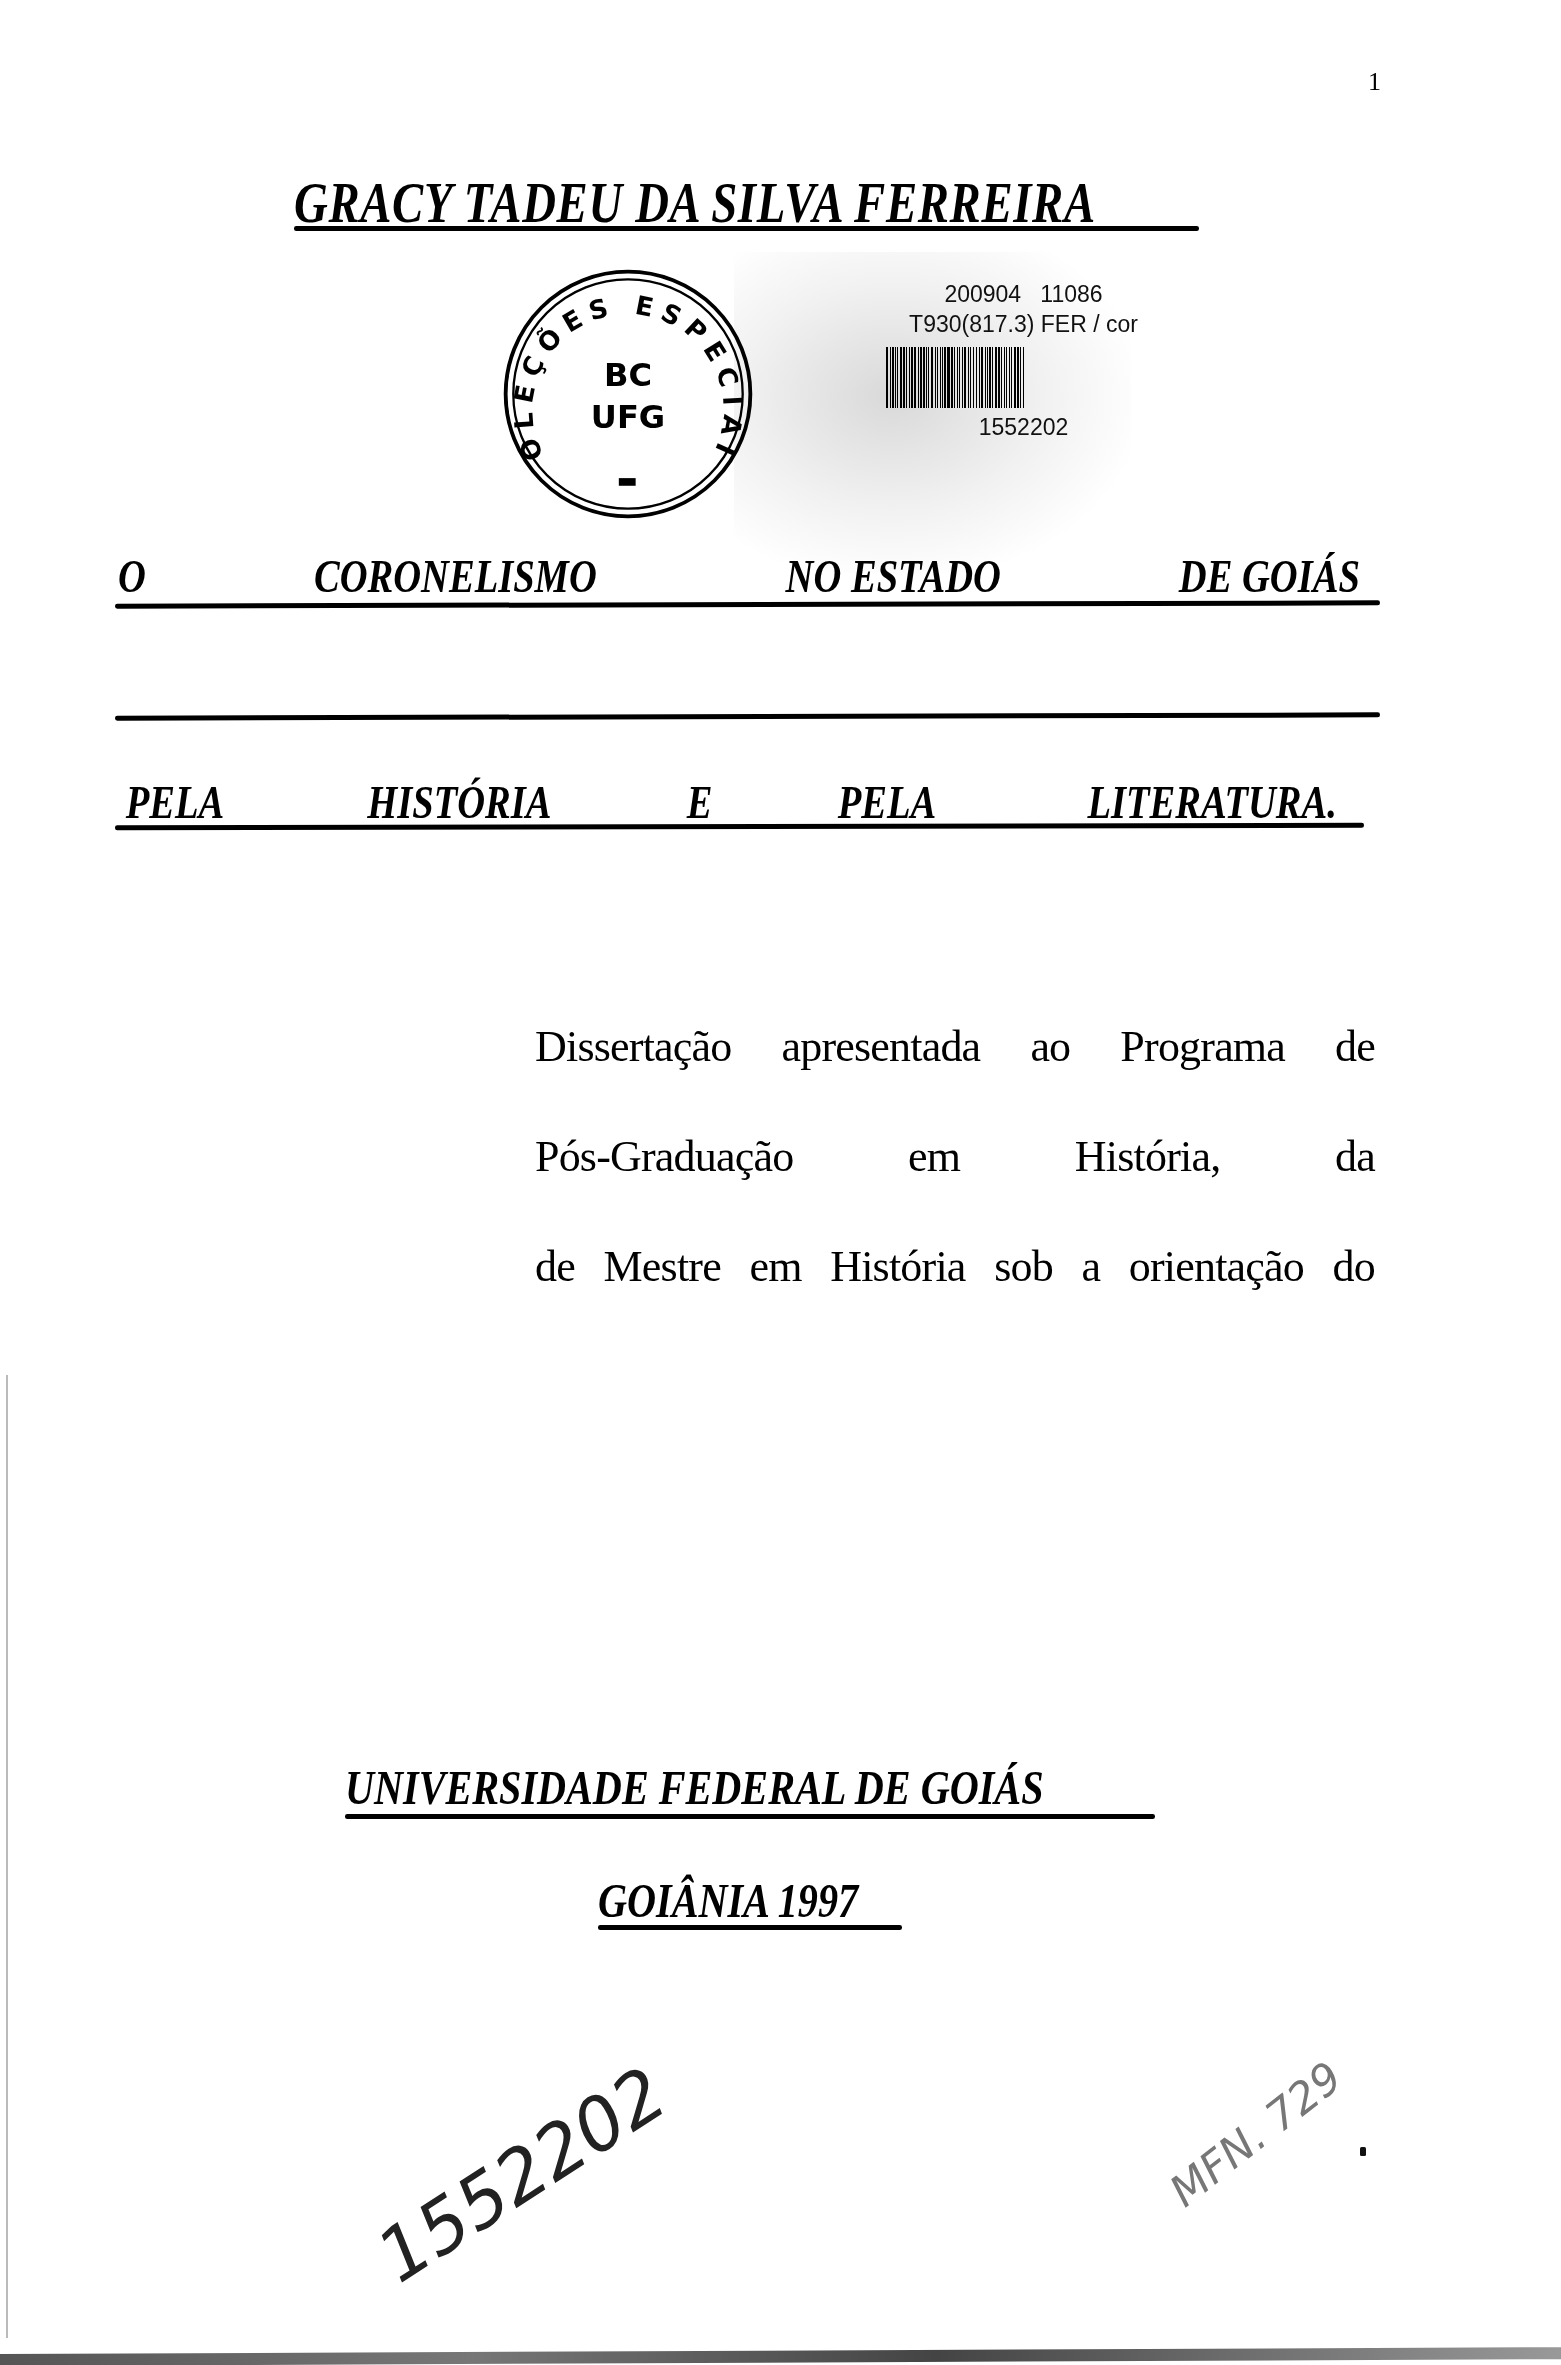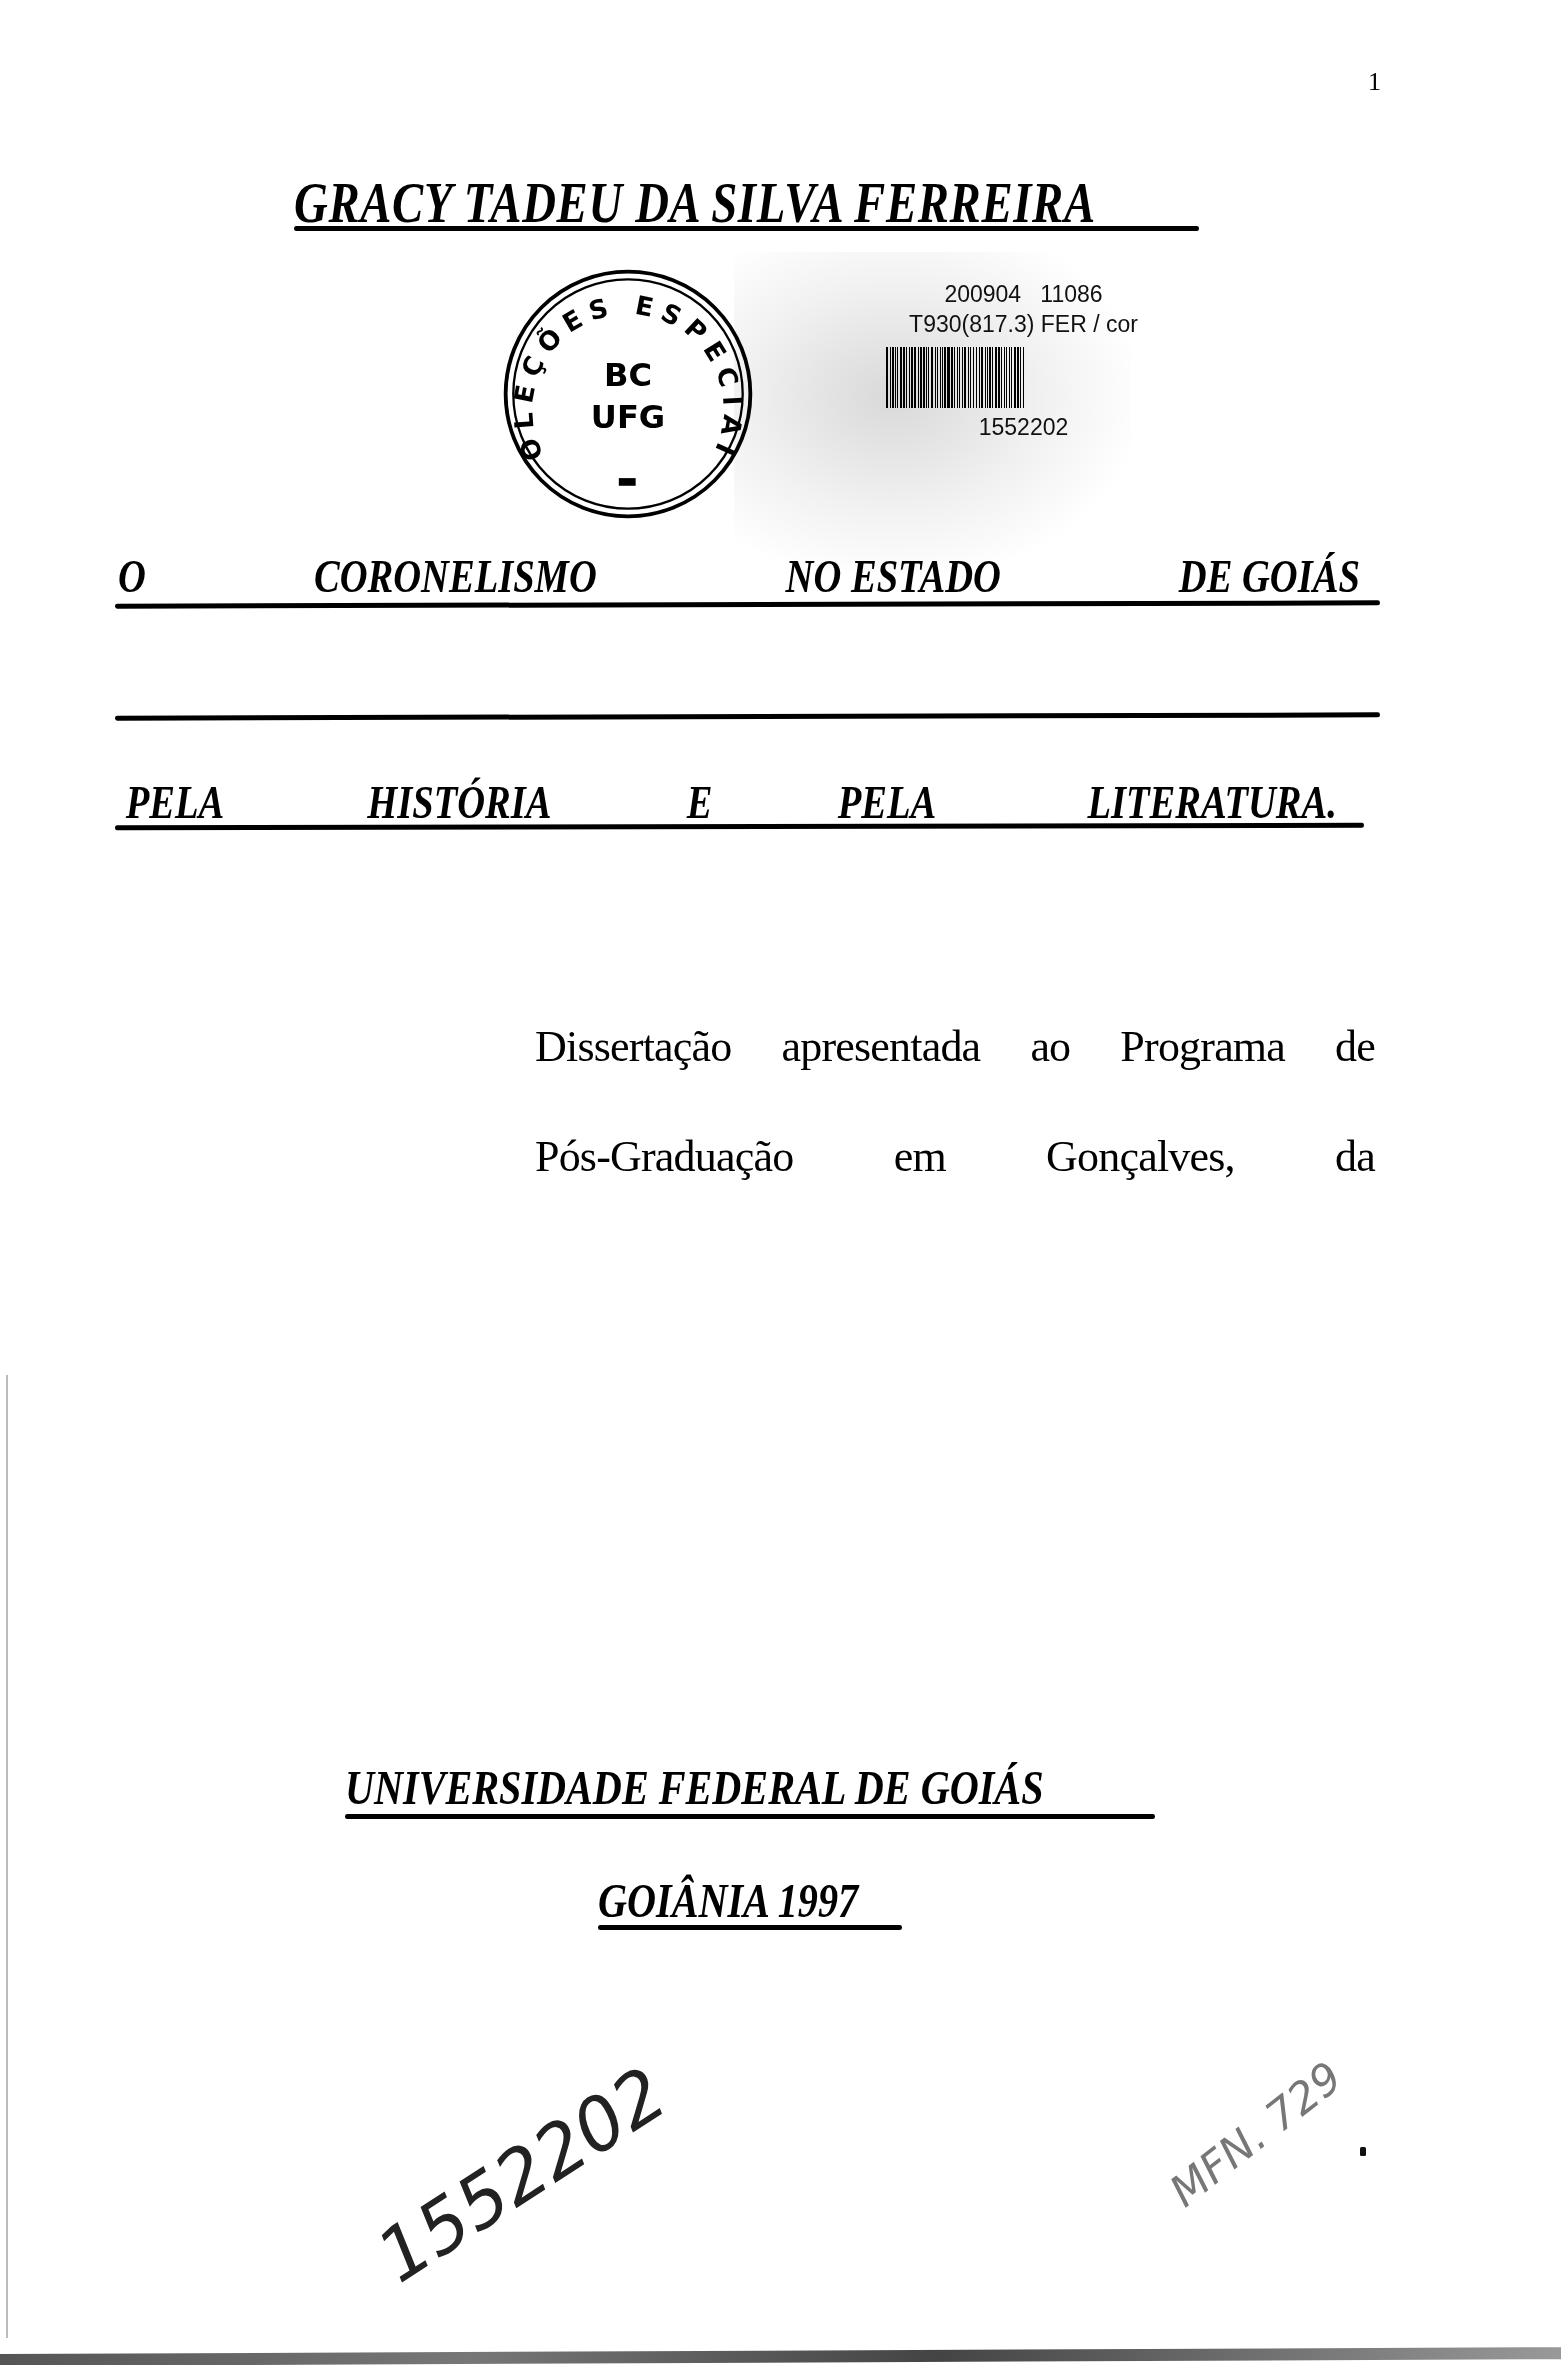--- a/index.html
+++ b/index.html
@@ -150,21 +150,22 @@
     <span>PELA</span>
     <span>HISTÓRIA</span>
     <span>E</span>
     <span>PELA</span>
     <span>LITERATURA.</span>
   </div>
   <div class="uline tl3"></div>
 
   <div class="abstract">
     <span class="line">Dissertação apresentada ao Programa de</span>
-    <span class="line">Pós-Graduação em Gonçalves, da</span>
+    <span class="line">Pós-Graduação em História, da</span>
+    <span class="line">de Mestre em História sob a orientação do</span>
   </div>
 
   <div class="heading univ">UNIVERSIDADE FEDERAL DE GOIÁS</div>
   <div class="uline univ-line"></div>
 
   <div class="heading city">GOIÂNIA 1997</div>
   <div class="uline city-line"></div>
 
   <div class="handwriting hw1">1552202</div>
   <div class="handwriting hw2">MFN. 729</div>

